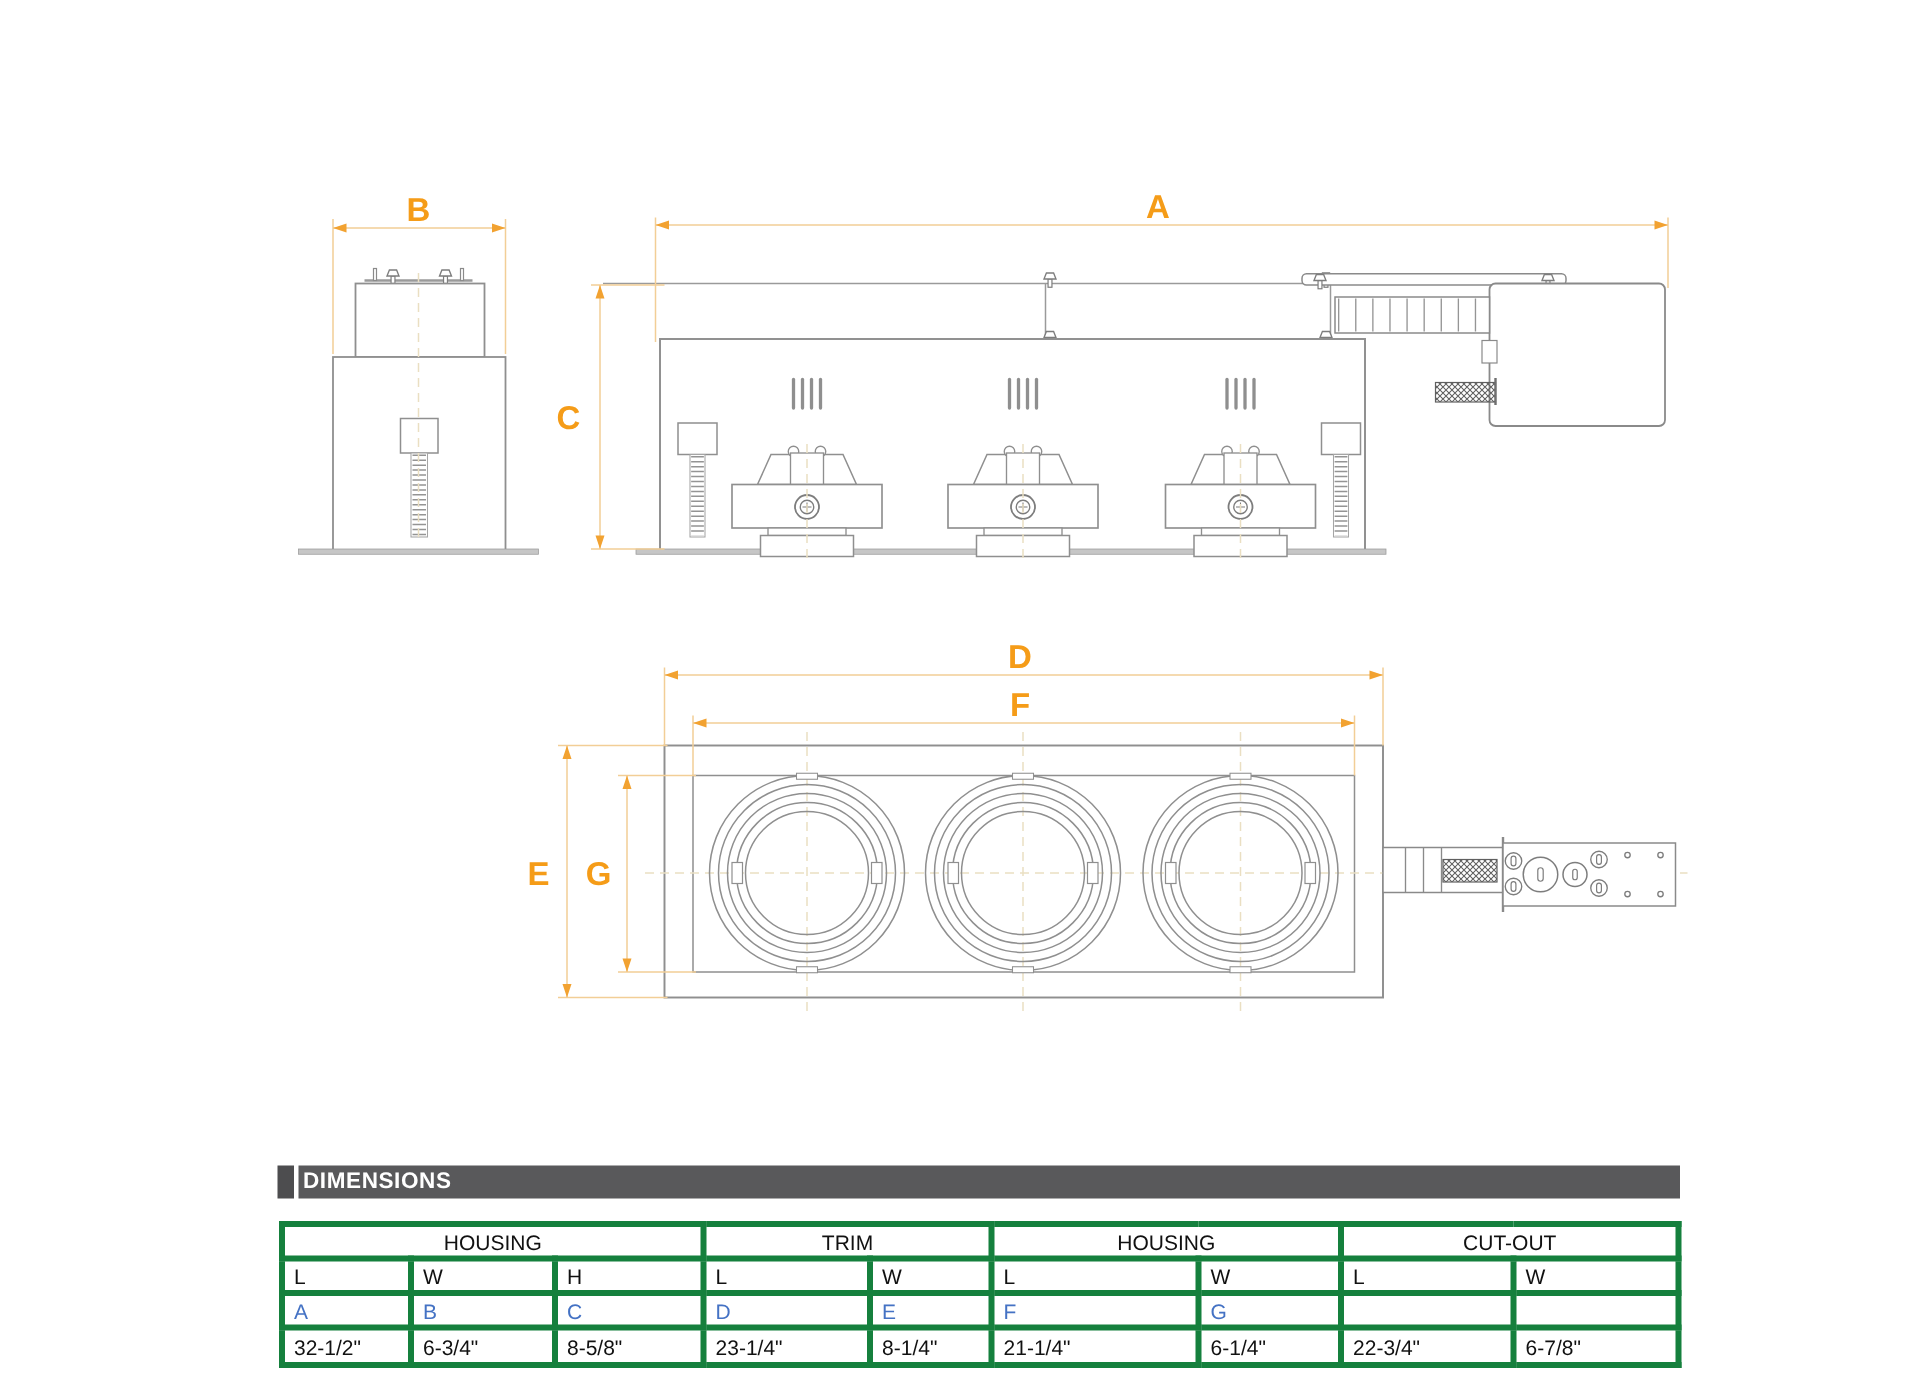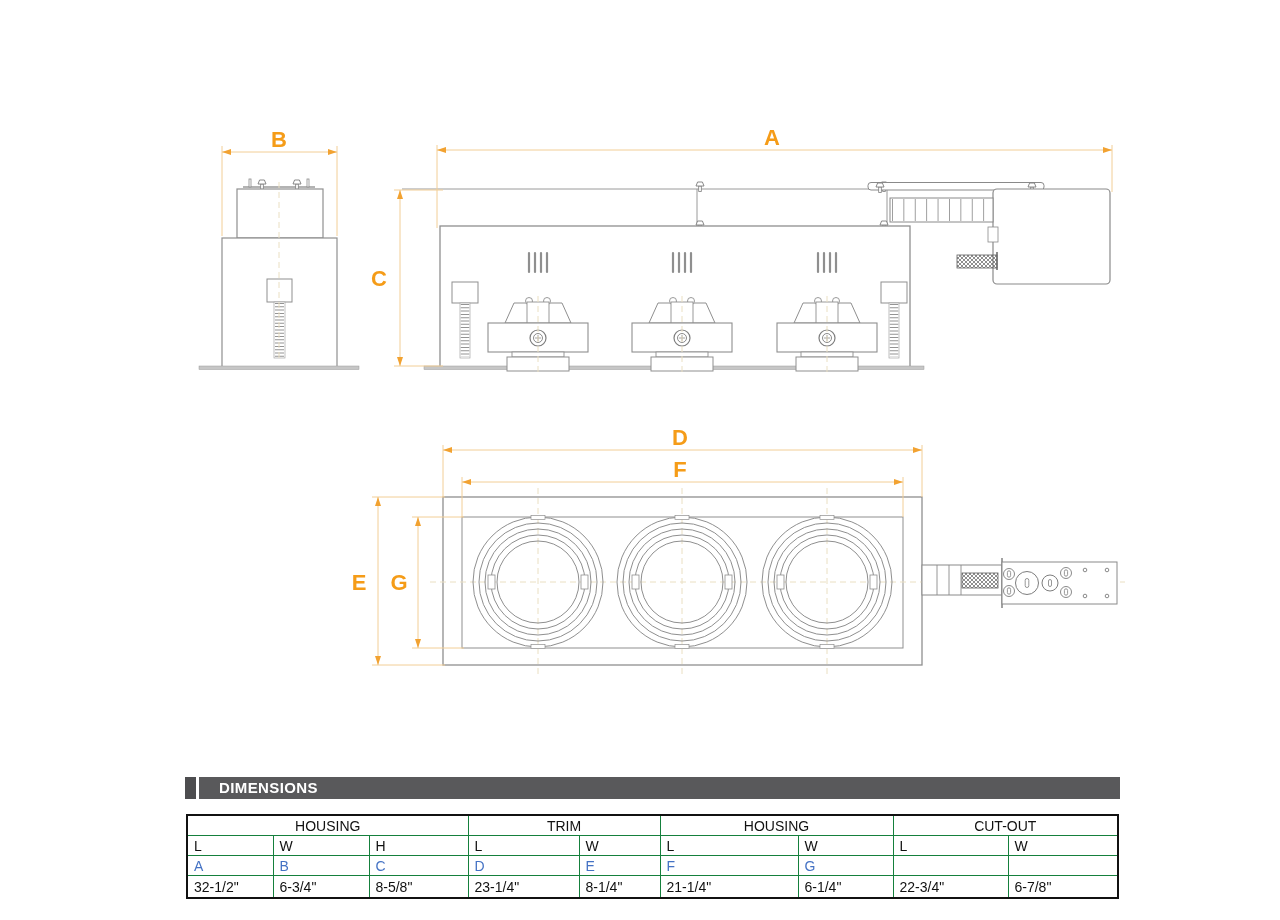--- a/index.html
+++ b/index.html
@@ -5,25 +5,25 @@
   html,body{margin:0;padding:0;background:#ffffff;}
   body{width:1280px;height:920px;position:relative;overflow:hidden;
        font-family:"Liberation Sans",sans-serif;}
   svg text{font-family:"Liberation Sans",sans-serif;}
   .dim-label{font-weight:bold;font-size:22px;fill:#F59C18;}
   
   .dim-bar{position:absolute;top:777px;left:185px;width:935px;height:22px;}
   .dim-bar-block{position:absolute;left:0;top:0;width:11px;height:22px;background:#4D4D4F;}
   .dim-bar-main{position:absolute;left:14px;top:0;width:921px;height:22px;background:#59595B;
                 color:#ffffff;font-weight:bold;font-size:15px;letter-spacing:.4px;
-                line-height:22px;padding-left:20px;box-sizing:border-box;}
+                line-height:22px;padding-left:3px;box-sizing:border-box;}
   
   table.dims{position:absolute;left:186px;top:814px;width:931px;border-collapse:collapse;
              table-layout:fixed;border:2px solid #111;}
-  table.dims td{border:1px solid #15803d;font-size:14px;color:#111;padding:0 6px;height:19px;
+  table.dims td{border:4px solid #15803d;font-size:14px;color:#111;padding:0 6px;height:19px;
                 white-space:nowrap;overflow:hidden;vertical-align:middle;}
   tr.grp td{text-align:center;height:19px;}
   tr.let td{color:#4472C4;}
   tr.val td{height:21px;}
 </style>
 </head>
 <body>
 
 
 

